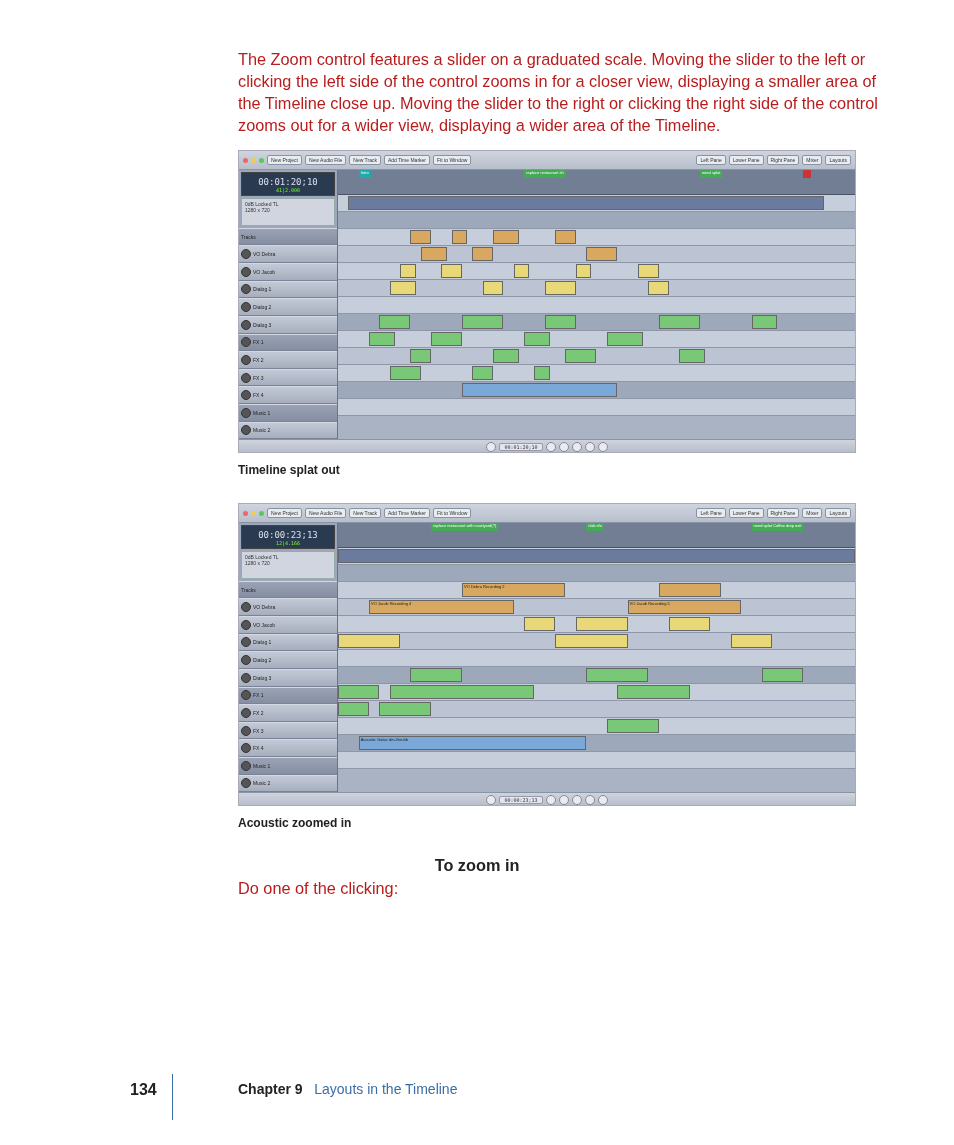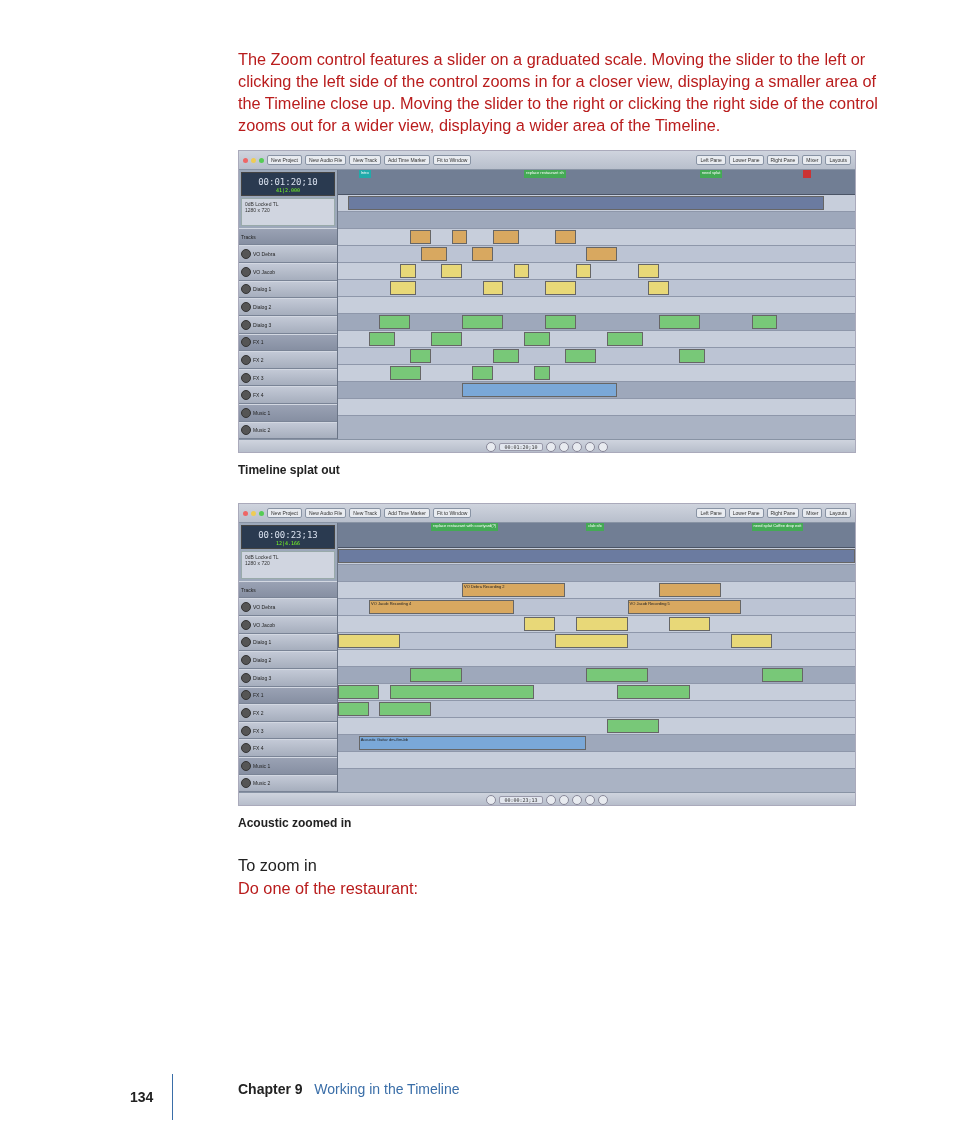--- a/index.html
+++ b/index.html
@@ -136,26 +136,26 @@
     height:14px;
     background:linear-gradient(#cfd4de,#b3bac8);
     border-top:1px solid #8893a4;
     display:flex; align-items:center; justify-content:center;
     gap:3px; font-size:5px; color:#333;
   }
   .shot-bot .pill{ background:#e2e6ee; border:1px solid #99a; padding:0 4px; border-radius:2px; font-family:monospace; }
   .shot-bot .circ{ width:8px;height:8px;border-radius:50%;border:1px solid #889; background:#e8ebf0;}
 
   .heading {
-    margin-left: 172px;
     font-size: 16.3px;
-    font-weight: 400;
+    font-weight: 700;
     color: #222;
     margin-top: 18px;
     margin-bottom: 2px;
+    text-align: center;
   }
   .bullet-row {
     margin-left: 158px;
     display:flex;
     align-items:flex-start;
     gap: 6px;
     font-size:16.3px;
     line-height:1.35;
     margin-top: 10px;
   }
@@ -164,22 +164,22 @@
   }
   .footer {
     position:absolute;
     left:0; right:0;
     bottom: 34px;
     height: 30px;
   }
   .footer .num {
     position:absolute;
     left: 130px;
-    top: 8px;
-    font-size: 14px;
+    top: 0;
+    font-size: 16px;
     font-weight:600;
     color:#222;
   }
   .footer .chap {
     position:absolute;
     left: 238px;
     top: 0;
     font-size: 14px;
     color:#222;
   }
@@ -488,24 +488,24 @@
       <div class="circ"></div>
       <div class="circ"></div>
       <div class="circ"></div>
       <div class="circ"></div>
     </div>
   </div>
   <div class="caption">Acoustic zoomed in</div>
 
 
   <div class="heading">To zoom in</div>
-  <p class="body-text" style="margin-top:2px;margin-bottom:8px">Do one of the restaurant:</p>
+  <p class="body-text" style="margin-top:2px;margin-bottom:8px">Do one of the clicking:</p>
 
 
   <div class="footer">
     <div class="rule"></div>
     <div class="num">134</div>
     <div class="chap">
-      <span class="b">Chapter 9</span>&nbsp;&nbsp;&nbsp;<span class="blue">Working in the Timeline</span>
+      <span class="b">Chapter 9</span>&nbsp;&nbsp;&nbsp;<span class="blue">Layouts in the Timeline</span>
     </div>
   </div>
 
 </div>
 
 </body></html>

